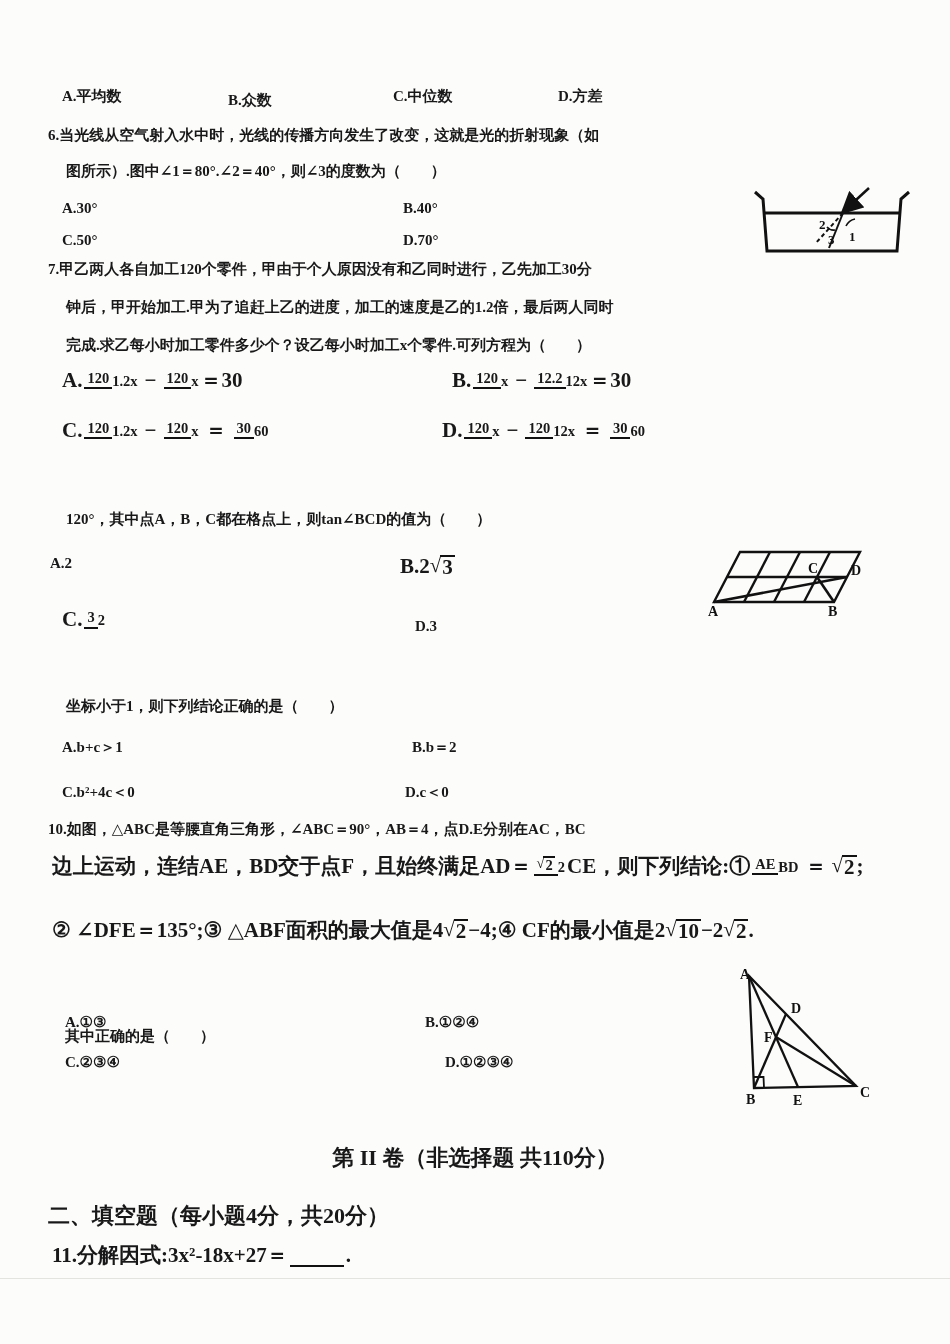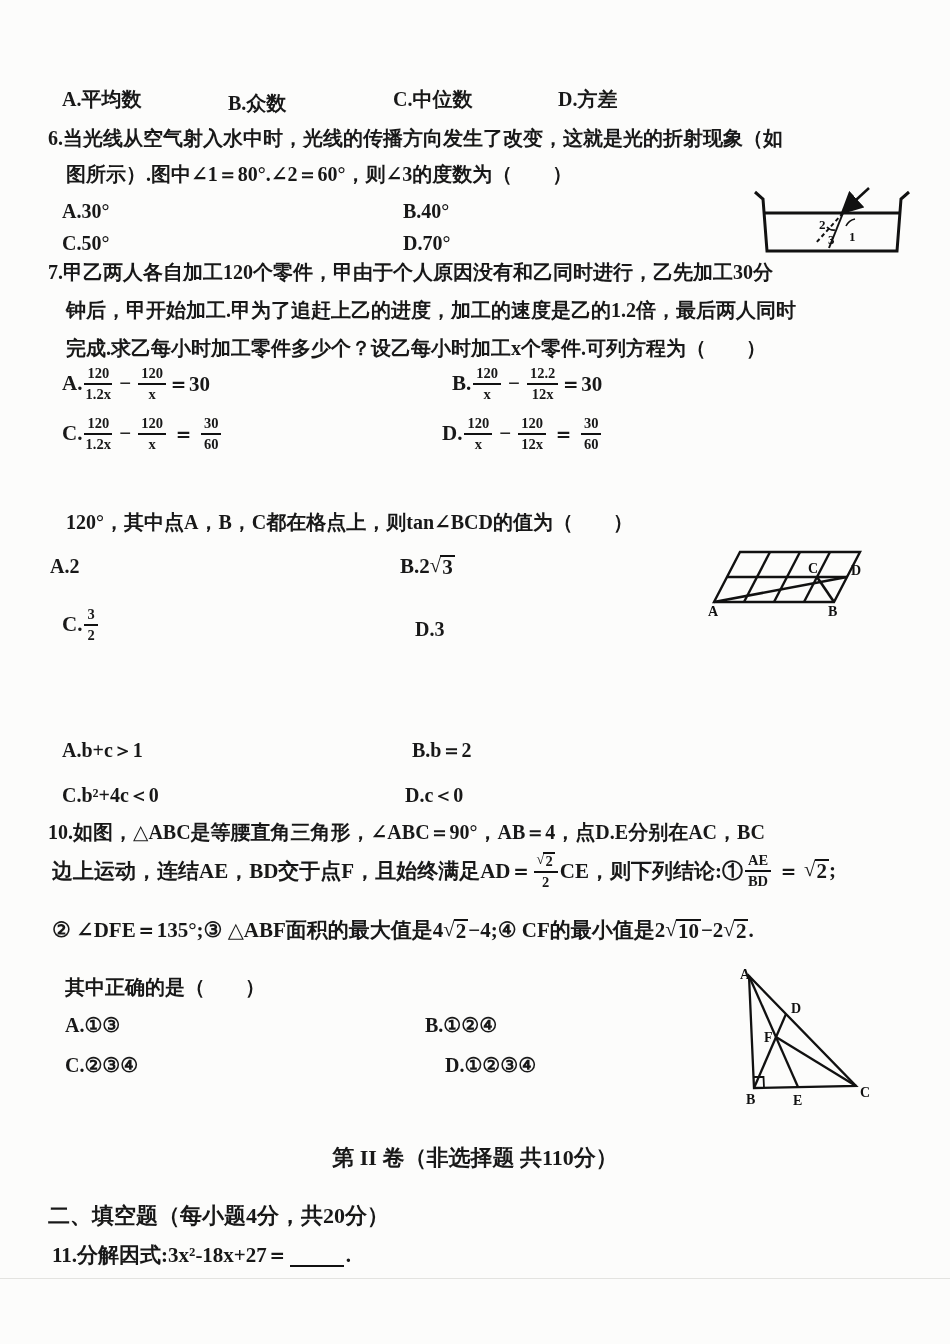--- a/index.html
+++ b/index.html
@@ -1,23 +1,23 @@
 <!DOCTYPE html>
 <html><head>
 <meta charset="utf-8">
 <style>
   html,body{margin:0;padding:0;background:#e9e9e9;}
   .page{
     position:relative;width:950px;height:1344px;margin:0 auto;
     background:#fcfcfb;color:#181818;overflow:hidden;
     font-family:"Liberation Serif","DejaVu Serif",serif;font-weight:700;
   }
-  .t{position:absolute;white-space:nowrap;font-size:20px;line-height:1.25;color:#181818;}
+  .t{position:absolute;white-space:nowrap;font-size:15px;line-height:1.25;color:#181818;}
   .row{position:absolute;display:flex;align-items:center;white-space:nowrap;font-size:21px;color:#181818;}
-  .frac{display:inline-flex;flex-direction:column;align-items:center;line-height:1;font-size:14.5px;margin:0 2px;vertical-align:middle;}
+  .frac{display:inline-flex;align-items:center;line-height:1;font-size:14.5px;margin:0 2px;vertical-align:middle;}
   .fn{padding:0 3px 2px 3px;border-bottom:2px solid #111;display:inline-flex;align-items:flex-end;}
   .fd{padding-top:2px;}
   .op{margin:0 5px;}
   .sq{display:inline-flex;align-items:flex-start;line-height:1;}
   .rs{font-weight:700;}
   .ri{border-top:2px solid #111;padding:0 2px;margin-left:-1px;}
   .ctr{position:absolute;left:0;width:950px;text-align:center;font-size:22px;}
   .blank{display:inline-block;width:54px;height:3px;border-bottom:2.5px solid #111;margin:0 2px;transform:translateY(9px);}
   .figsvg{position:absolute;}
   .scanline{position:absolute;left:0;width:950px;height:1px;background:#e3e3e0;}
@@ -27,21 +27,21 @@
 <body>
 
 <div class="page">
 
   <span class="t" style="left:62px;top:87px">A.平均数</span>
   <span class="t" style="left:228px;top:91px">B.众数</span>
   <span class="t" style="left:393px;top:87px">C.中位数</span>
   <span class="t" style="left:558px;top:87px">D.方差</span>
 
   <span class="t" style="left:48px;top:126px">6.当光线从空气射入水中时，光线的传播方向发生了改变，这就是光的折射现象（如</span>
-  <span class="t" style="left:66px;top:162px">图所示）.图中∠1＝80°.∠2＝60°，则∠3的度数为（　　）</span>
+  <span class="t" style="left:66px;top:162px">图所示）.图中∠1＝80°.∠2＝40°，则∠3的度数为（　　）</span>
   <span class="t" style="left:62px;top:199px">A.30°</span>
   <span class="t" style="left:403px;top:199px">B.40°</span>
   <span class="t" style="left:62px;top:231px">C.50°</span>
   <span class="t" style="left:403px;top:231px">D.70°</span>
 
   <svg class="figsvg" style="left:745px;top:186px" width="178" height="72" viewBox="0 0 178 72">
     <defs>
       <marker id="ah" markerWidth="9" markerHeight="9" refX="7" refY="4.5" orient="auto">
         <path d="M0,0 L9,4.5 L0,9 z" fill="#111"></path>
       </marker>
@@ -150,20 +150,21 @@
       <line x1="19" y1="53" x2="139" y2="53"></line>
       <line x1="6" y1="78" x2="139" y2="53" stroke-width="2.6"></line>
       <line x1="109" y1="53" x2="126" y2="78" stroke-width="2.6"></line>
     </g>
     <text x="0" y="92" font-size="14">A</text>
     <text x="120" y="92" font-size="14">B</text>
     <text x="100" y="49" font-size="14">C</text>
     <text x="143" y="51" font-size="14">D</text>
   </svg>
 
+  <span class="t" style="left:66px;top:697px">坐标小于1，则下列结论正确的是（　　）</span>
   <span class="t" style="left:62px;top:738px">A.b+c＞1</span>
   <span class="t" style="left:412px;top:738px">B.b＝2</span>
   <span class="t" style="left:62px;top:783px">C.b²+4c＜0</span>
   <span class="t" style="left:405px;top:783px">D.c＜0</span>
 
   <span class="t" style="left:48px;top:820px">10.如图，△ABC是等腰直角三角形，∠ABC＝90°，AB＝4，点D.E分别在AC，BC</span>
   <div class="row" style="left:52px;top:852px">
     <span>边上运动，连结AE，BD交于点F，且始终满足AD＝</span>
     <span class="frac">
       <span class="fn">
@@ -197,21 +198,21 @@
         <span class="rs">√</span>
         <span class="ri">10</span>
       </span>
     <span>−2</span>
     <span class="sq">
         <span class="rs">√</span>
         <span class="ri">2</span>
       </span>
     <span>.</span>
   </div>
-  <span class="t" style="left:65px;top:975px">其中正确的是（　　）</span>
+  <span class="t" style="left:65px;top:1027px">其中正确的是（　　）</span>
   <span class="t" style="left:65px;top:1013px">A.①③</span>
   <span class="t" style="left:425px;top:1013px">B.①②④</span>
   <span class="t" style="left:65px;top:1053px">C.②③④</span>
   <span class="t" style="left:445px;top:1053px">D.①②③④</span>
 
   <svg class="figsvg" style="left:714px;top:966px" width="170" height="145" viewBox="0 0 170 145">
     <g stroke="#111" stroke-width="2.3" fill="none">
       <polygon points="35,10 40,122 142,120"></polygon>
       <line x1="35" y1="10" x2="84" y2="121"></line>
       <line x1="40" y1="122" x2="72" y2="48"></line>

